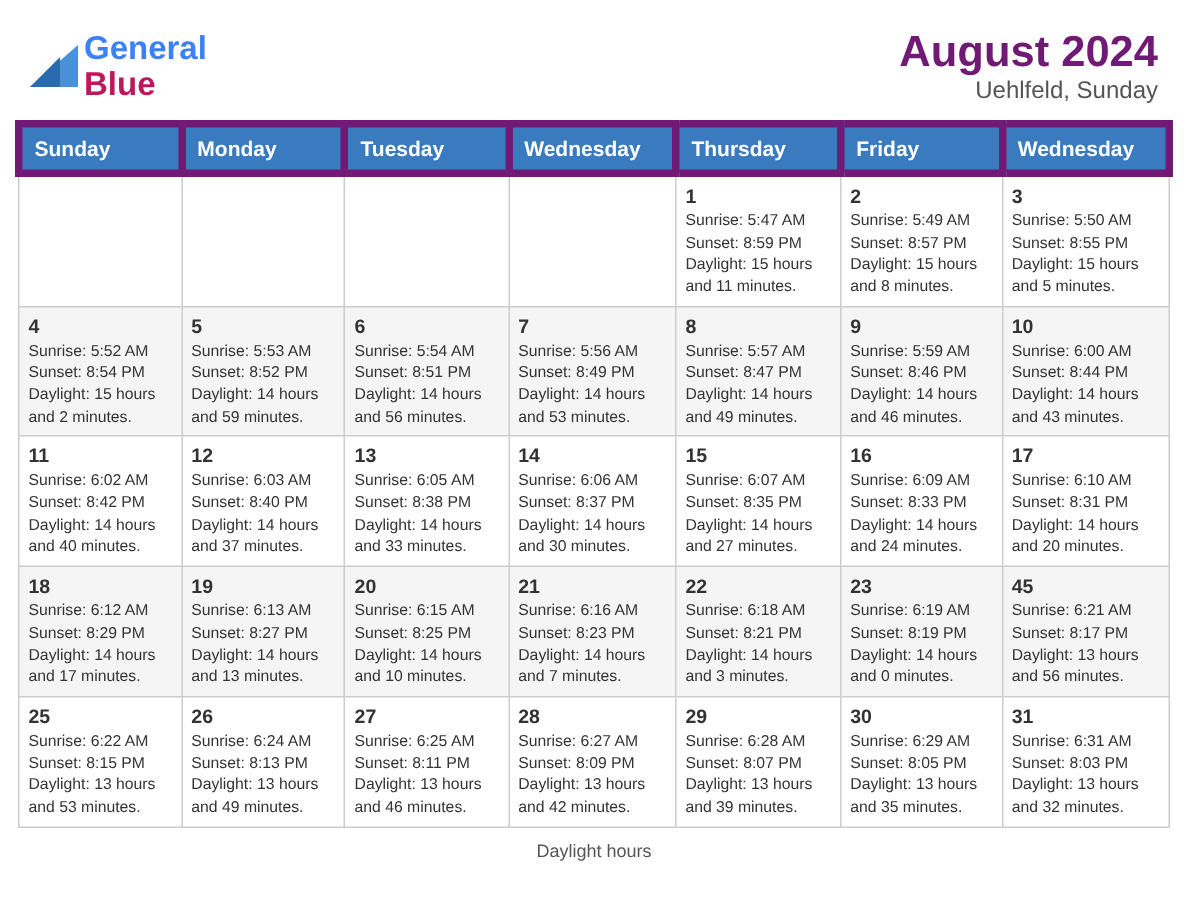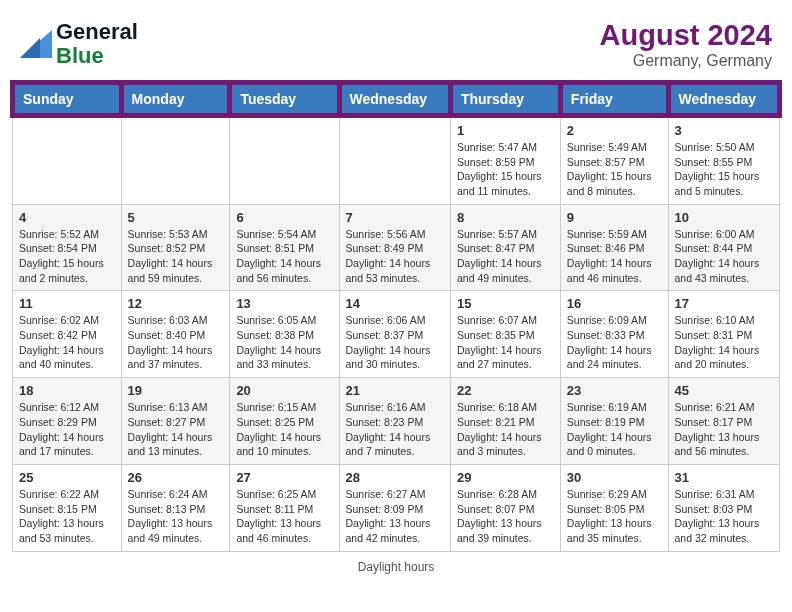--- a/index.html
+++ b/index.html
@@ -20,21 +20,21 @@
       display: flex;
       align-items: center;
     }
     .logo-text {
       font-size: 22px;
       font-weight: bold;
       color: #333;
       line-height: 1.1;
     }
     .logo-text span {
-      color: #0f172a;
+      color: #3b82f6;
     }
     .logo-icon {
       width: 32px;
       height: 28px;
       margin-right: 4px;
     }
     .month-title {
       text-align: right;
     }
     .month-title h1 {
@@ -100,26 +100,26 @@
 <body>
 
 <div class="header">
   <div class="logo">
     <svg class="logo-icon" viewBox="0 0 32 28" xmlns="http://www.w3.org/2000/svg">
       <polygon points="0,28 32,0 32,28" fill="#4a90d9"></polygon>
       <polygon points="0,28 20,8 20,28" fill="#2a6aaf"></polygon>
     </svg>
     <div class="logo-text">
       <div><span>General</span></div>
-      <div><span style="color:#15803d">Blue</span></div>
+      <div><span style="color:#be185d">Blue</span></div>
     </div>
   </div>
   <div class="month-title">
     <h1>August 2024</h1>
-    <h2>Germany, Germany</h2>
+    <h2>Uehlfeld, Sunday</h2>
   </div>
 </div>
 
 <table class="calendar">
   <thead>
     <tr>
     <th>Sunday</th>
         <th>Monday</th>
         <th>Tuesday</th>
         <th>Wednesday</th>

